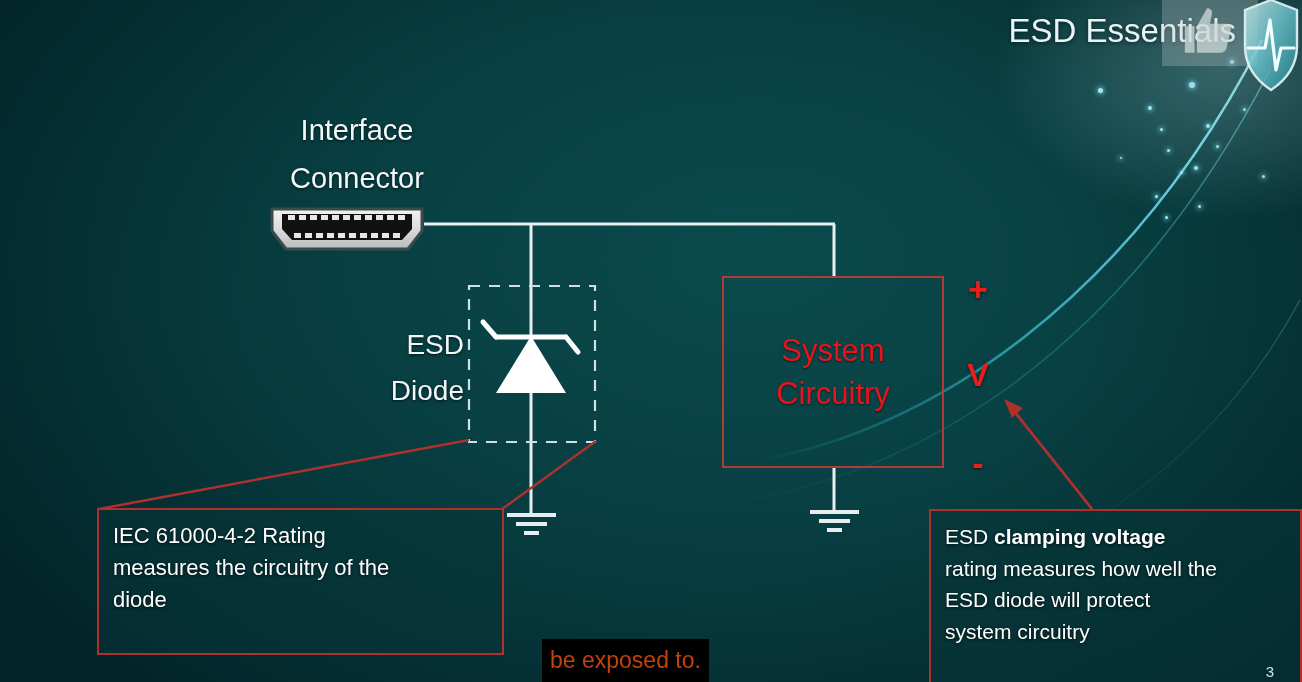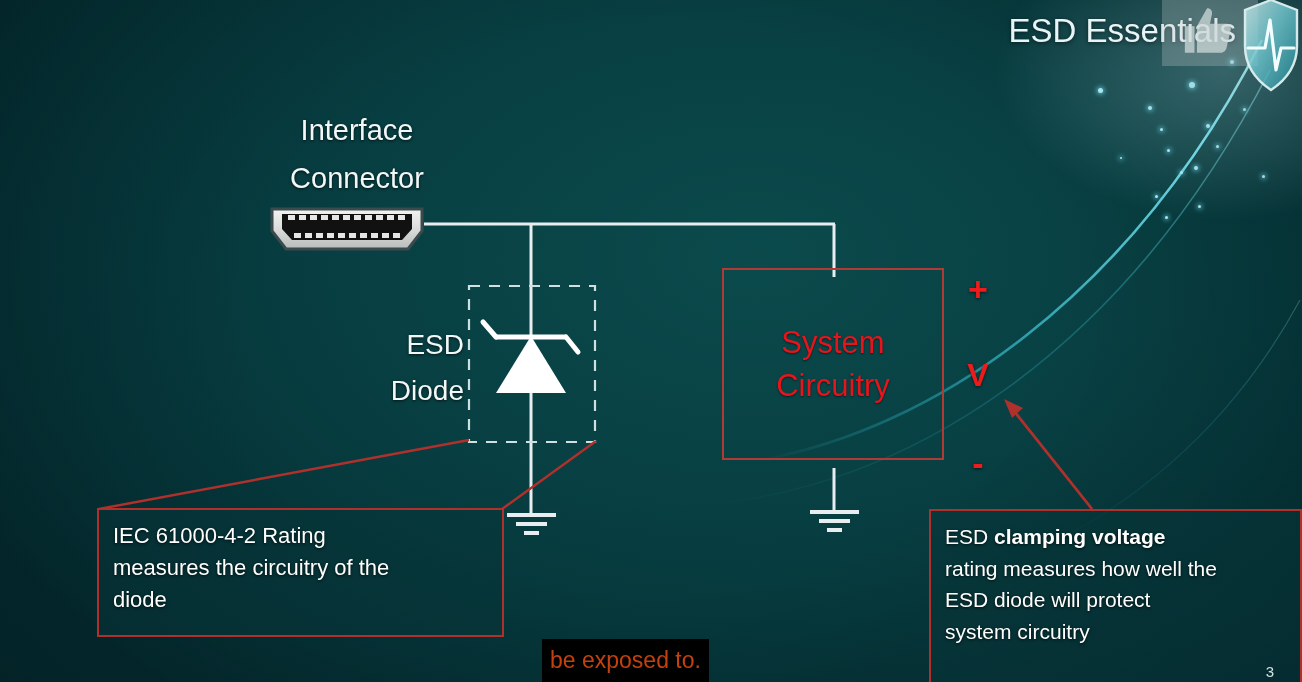--- a/index.html
+++ b/index.html
@@ -89,21 +89,21 @@
   
   #hdmi {
     position: absolute;
     left: 268px; top: 205px;
     width: 158px; height: 48px;
   }
 
   
   #sys-box {
     position: absolute;
-    left: 722px; top: 268px;
+    left: 722px; top: 276px;
     width: 222px; height: 192px;
     border: 2px solid #b03a34;
     box-sizing: border-box;
     display: flex; flex-direction: column;
     align-items: center; justify-content: center;
   }
   #sys-box div {
     color: #e8141b;
     font-size: 31px;
     line-height: 43px;
@@ -127,21 +127,21 @@
   .callout {
     position: absolute;
     border: 2px solid #b0302c;
     background: rgba(7, 53, 56, 0.55);
     box-sizing: border-box;
     color: #ffffff;
     text-shadow: 0 1px 3px rgba(0,0,0,0.75);
   }
   #callout-left {
     left: 97px; top: 508px;
-    width: 407px; height: 129px;
+    width: 407px; height: 147px;
     padding: 10px 0 0 14px;
     font-size: 22px; line-height: 32px;
   }
   #callout-right {
     left: 905px; top: 509px;
     width: 373px; height: 177px;
     padding: 10px 0 0 14px;
     font-size: 21px; line-height: 31.5px; margin-left: 24px;
   }
   .callout b { font-weight: bold; }

